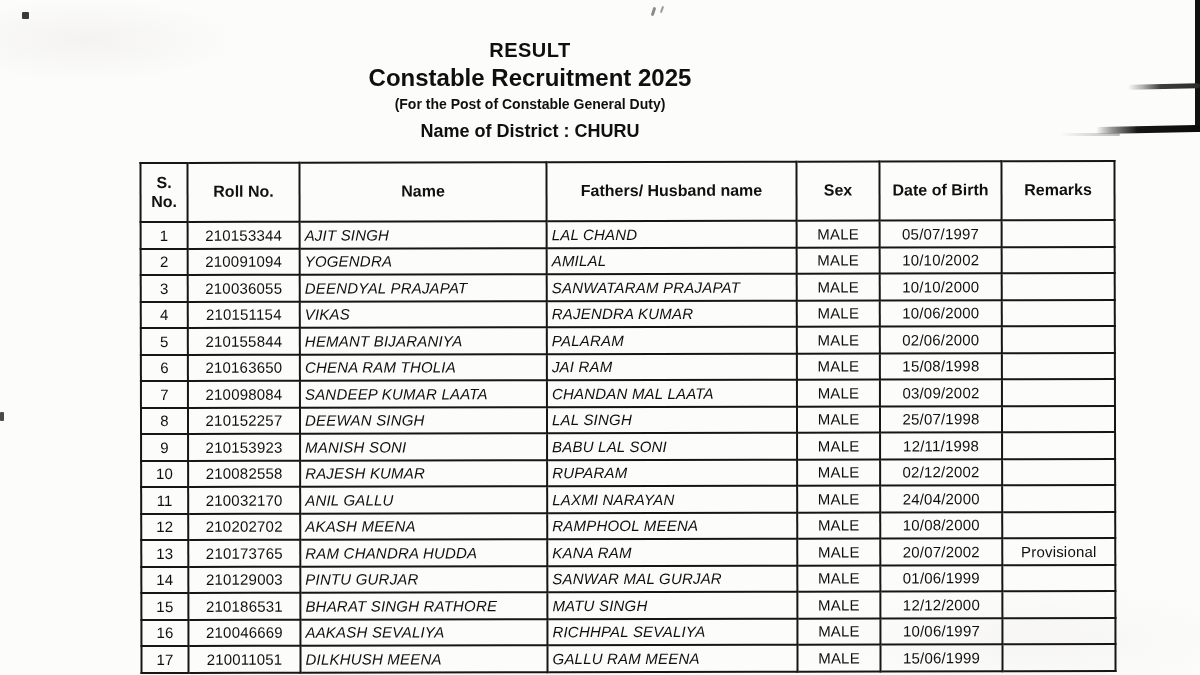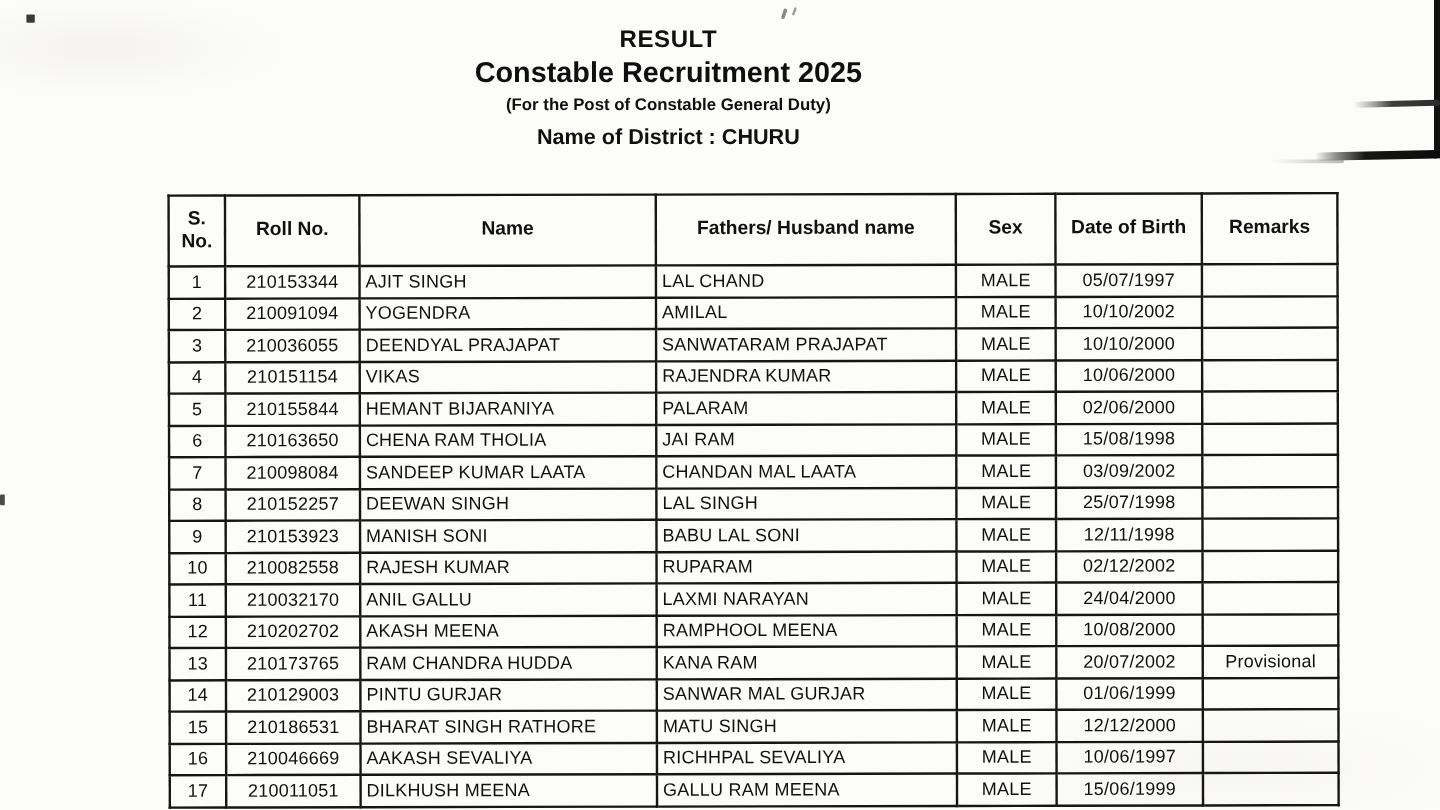--- a/index.html
+++ b/index.html
@@ -10,21 +10,21 @@
     color:#0f0f0f;
   }
   .page{position:absolute;inset:0;
     background:
       radial-gradient(ellipse 220px 60px at 85px 40px, rgba(200,195,192,.16), transparent 70%),
       radial-gradient(ellipse 300px 80px at 1040px 640px, rgba(205,200,196,.12), transparent 70%),
       #fcfcfb;
   }
 
   
-  .doc-header{position:absolute;top:20px;left:0;width:1060px;text-align:center;line-height:27px;margin-left:27px;}
+  .doc-header{position:absolute;top:37px;left:0;width:1060px;text-align:center;line-height:27px;}
   .t1{font-size:20px;font-weight:700;letter-spacing:.5px;}
   .t2{font-size:24px;font-weight:700;}
   .t3{font-size:14px;font-weight:700;}
   .t4{font-size:18px;font-weight:700;}
 
   
   table.result{
     position:absolute;left:140px;top:161px;width:974px;
     border-collapse:collapse;table-layout:fixed;
     transform:rotate(-0.12deg);
@@ -42,21 +42,21 @@
   table.result td{height:24.5px;font-weight:400;letter-spacing:.2px;}
   col.c-sno{width:47px;}
   col.c-roll{width:112px;}
   col.c-name{width:247px;}
   col.c-father{width:250px;}
   col.c-sex{width:83px;}
   col.c-dob{width:122px;}
   col.c-remarks{width:113px;}
   td:nth-child(1),td:nth-child(5),td:nth-child(7){text-align:center;}
   td:nth-child(2),td:nth-child(6){text-align:center;}
-  td:nth-child(3),td:nth-child(4){text-align:left;padding-left:6px;}
+  td:nth-child(3),td:nth-child(4){text-align:left;padding-left:6px;font-style:italic;}
 
   
   .artifact{position:absolute;pointer-events:none;}
   .dot-top-left{left:22px;top:12px;width:7px;height:7px;background:#3a3a3a;border-radius:1px;}
   .mark-top-center-1{left:652px;top:7px;width:3px;height:9px;background:#8a8a8a;transform:rotate(18deg);border-radius:2px;}
   .mark-top-center-2{left:661px;top:6px;width:2px;height:7px;background:#9a9a9a;transform:rotate(20deg);border-radius:2px;}
   .edge-bar-right{left:1195px;top:0;width:5px;height:132px;background:#111;}
   .smudge-1{left:1128px;top:84px;width:72px;height:5px;border-radius:3px;
     background:linear-gradient(to left,#2b2b2b 0%,#3d3d3d 55%,rgba(90,90,90,.45) 80%,transparent 100%);
     transform:rotate(-1.4deg);}

